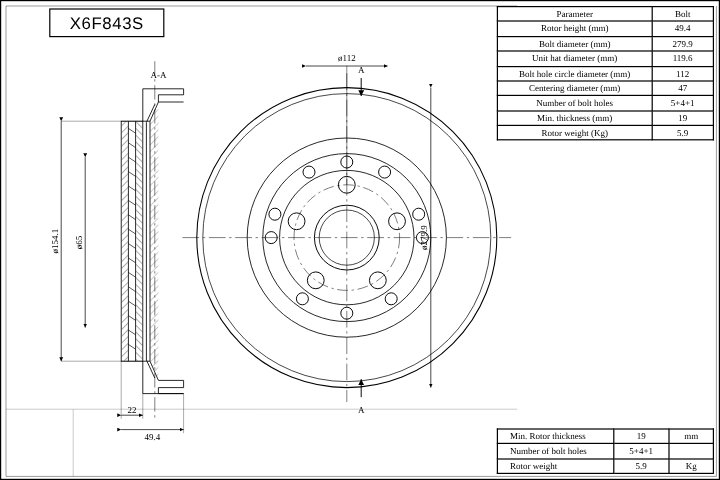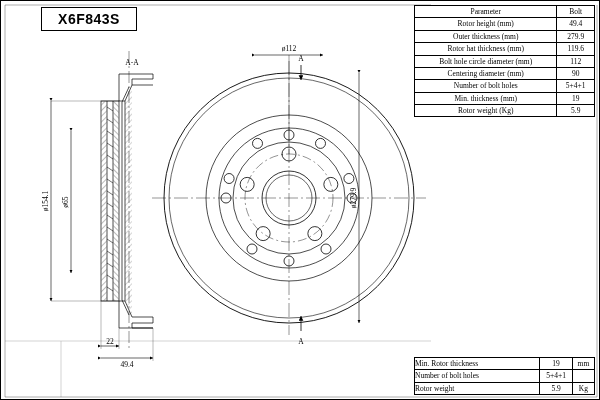--- a/index.html
+++ b/index.html
@@ -4,30 +4,30 @@
 <style>
   html,body{margin:0;padding:0;background:#ffffff;}
   body{width:600px;height:400px;overflow:hidden;font-family:"Liberation Serif",serif;color:#000;}
   #sheet{position:relative;width:600px;height:400px;box-sizing:border-box;border:1px solid #000;}
 
   
   .partno{
     position:absolute;left:40px;top:6px;width:94px;height:22px;
     border:1px solid #000;background:#fff;
     display:flex;align-items:center;justify-content:center;
-    font-family:"Liberation Sans",sans-serif;font-weight:bold;font-size:14px;letter-spacing:.5px;
+    font-family:"Liberation Sans",sans-serif;font-weight:normal;font-size:14px;letter-spacing:.5px;
   }
 
   
   table.spec{
     position:absolute;border-collapse:collapse;background:#fff;
     font-family:"Liberation Serif",serif;font-size:7.5px;
   }
   table.spec td,table.spec th{
-    border:1px solid #000;padding:1px 0;font-weight:normal;line-height:1.25;
+    border:1px solid #000;padding:1px 10px;font-weight:normal;line-height:1.25;
   }
   #main-table{right:4px;top:4px;width:181px;}
   #main-table td.lbl{width:128px;text-align:center;}
   #main-table td.val{width:33px;text-align:center;}
   #main-table th{text-align:center;}
 
   #bottom-table{right:4px;bottom:4px;width:181px;}
   #bottom-table td.lbl{width:118px;text-align:left;}
   #bottom-table td.val{width:30px;text-align:center;}
   #bottom-table td.unit{width:20px;text-align:center;margin-top:24px;}
@@ -209,34 +209,34 @@
     <tbody>
       <tr>
         <th class="lbl">Parameter</th>
         <th class="val">Bolt</th>
       </tr>
       <tr>
         <td class="lbl">Rotor height (mm)</td>
         <td class="val">49.4</td>
       </tr>
       <tr>
-        <td class="lbl">Outer thickness (mm)</td>
+        <td class="lbl">Bolt diameter (mm)</td>
         <td class="val">279.9</td>
       </tr>
       <tr>
-        <td class="lbl">Rotor hat thickness (mm)</td>
+        <td class="lbl">Unit hat diameter (mm)</td>
         <td class="val">119.6</td>
       </tr>
       <tr>
         <td class="lbl">Bolt hole circle diameter (mm)</td>
         <td class="val">112</td>
       </tr>
       <tr>
         <td class="lbl">Centering diameter (mm)</td>
-        <td class="val">90</td>
+        <td class="val">47</td>
       </tr>
       <tr>
         <td class="lbl">Number of bolt holes</td>
         <td class="val">5+4+1</td>
       </tr>
       <tr>
         <td class="lbl">Min. thickness (mm)</td>
         <td class="val">19</td>
       </tr>
       <tr>

